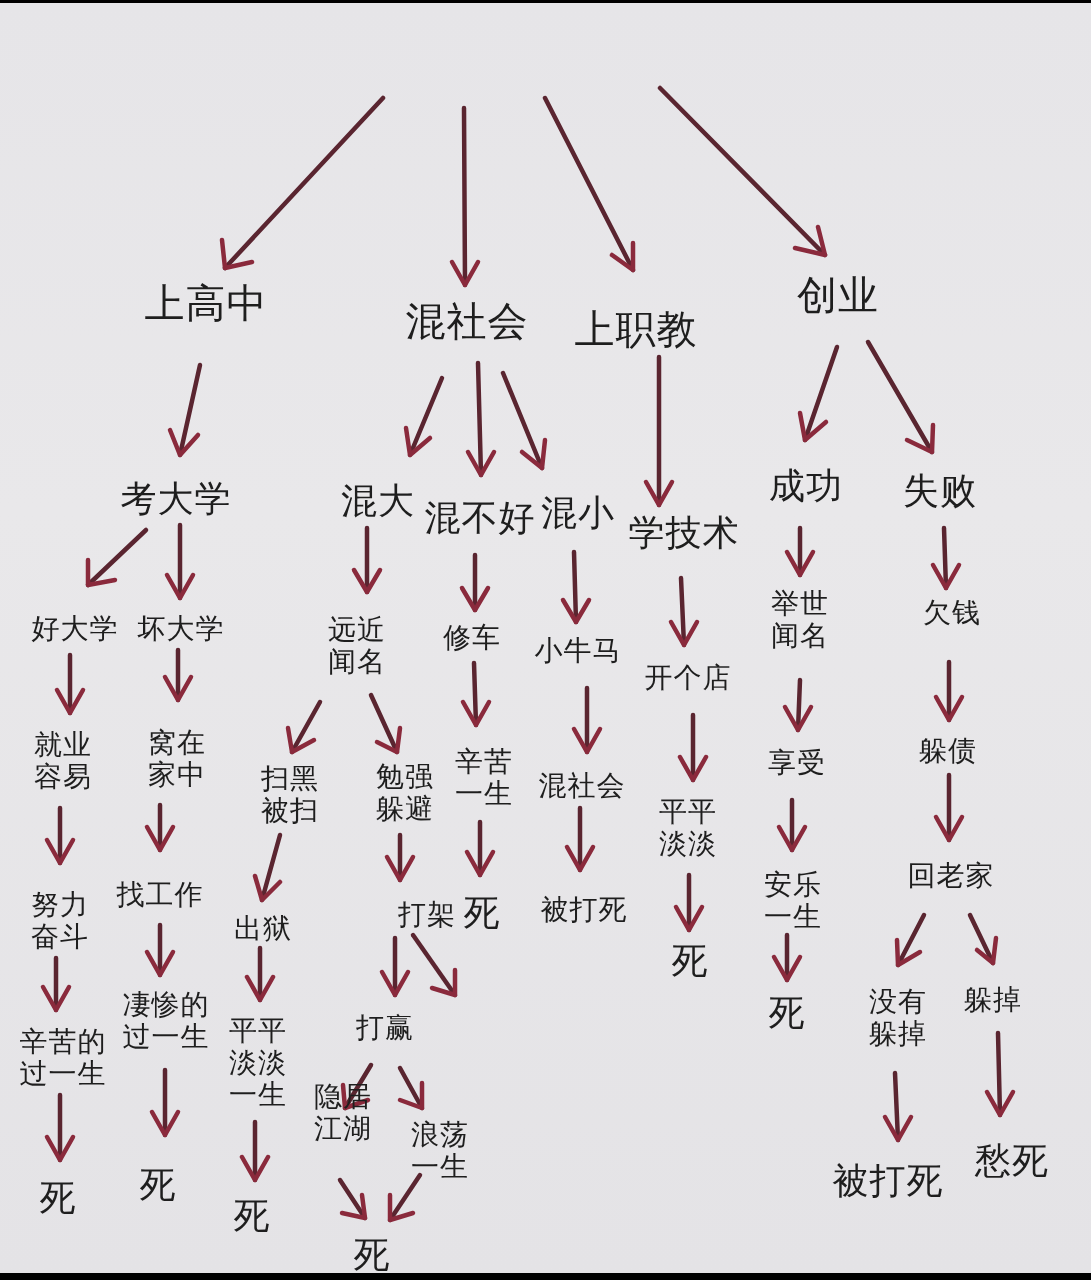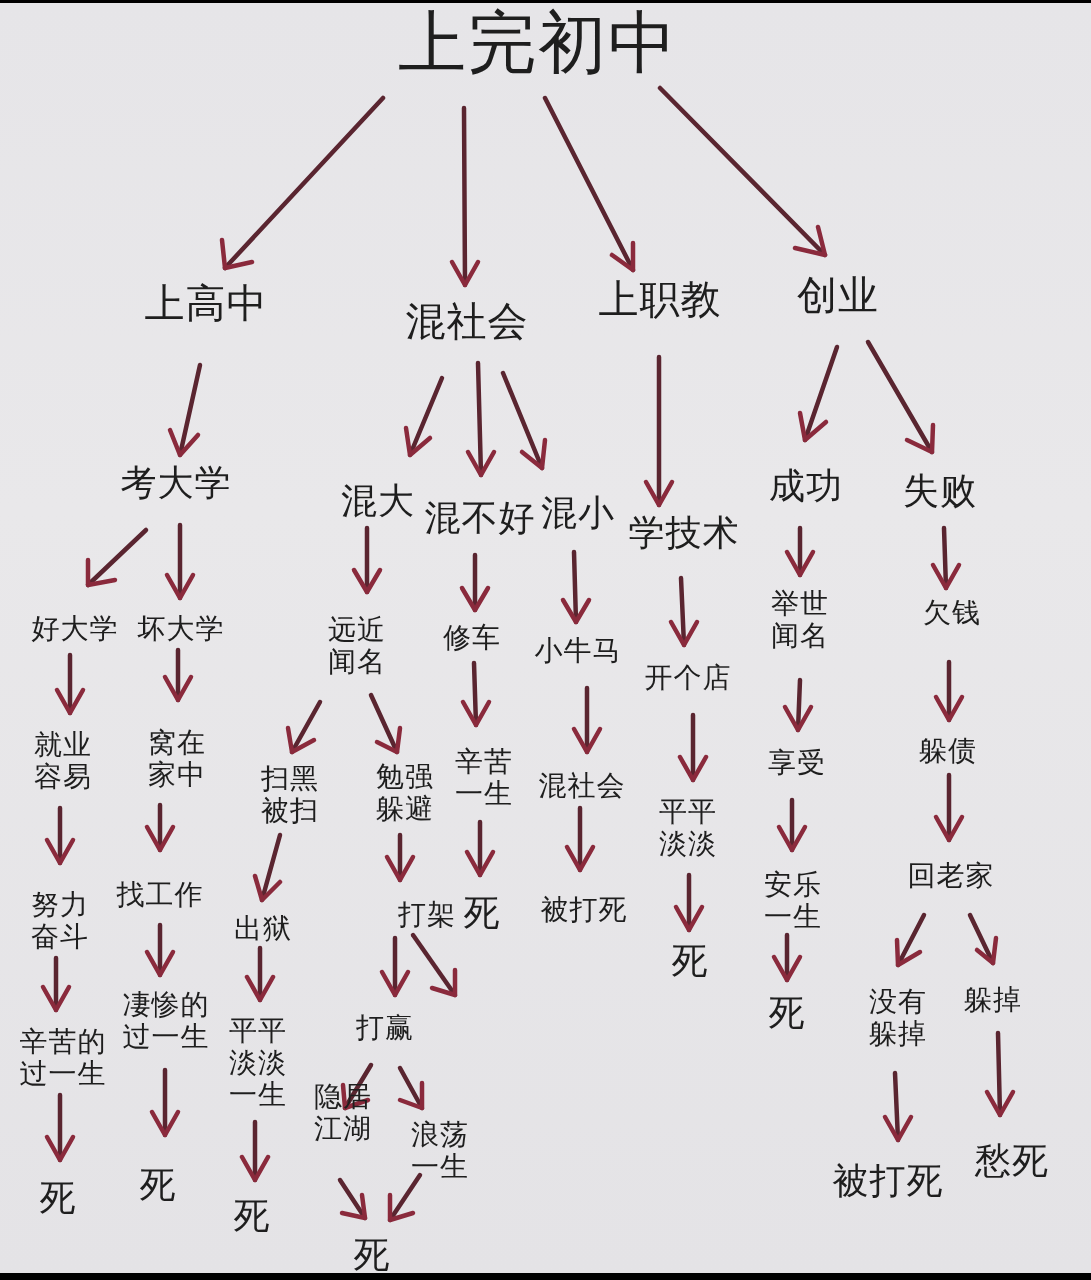--- a/index.html
+++ b/index.html
@@ -152,28 +152,27 @@
       <path d="M242,1157 L255,1180 L268,1157"></path>
       <path d="M343,1085 L345,1108 L368,1100"></path>
       <path d="M400,1100 L422,1108 L422,1083"></path>
       <path d="M885,1117 L898,1140 L911,1117"></path>
       <path d="M987,1092 L1000,1115 L1013,1092"></path>
       <path d="M342,1213 L365,1218 L362,1195"></path>
       <path d="M390,1195 L390,1220 L413,1213"></path>
     </g>
   </svg>
 
-  <div class="node title" style="left:538px; top:40px;">上完初中</div>
 
   <div class="node l1" style="left:206px; top:300px;">上高中</div>
   <div class="node l1" style="left:467px; top:318px;">混社会</div>
-  <div class="node l1" style="left:636px; top:296px;margin-left:24px;">上职教</div>
+  <div class="node l1" style="left:636px; top:326px;">上职教</div>
   <div class="node l1" style="left:838px; top:292px;">创业</div>
 
-  <div class="node l2" style="left:176px; top:480px;">考大学</div>
+  <div class="node l2" style="left:176px; top:496px;">考大学</div>
   <div class="node l2" style="left:378px; top:498px;">混大</div>
   <div class="node l2" style="left:480px; top:515px;">混不好</div>
   <div class="node l2" style="left:578px; top:510px;">混小</div>
   <div class="node l2" style="left:684px; top:530px;">学技术</div>
   <div class="node l2" style="left:806px; top:483px;">成功</div>
   <div class="node l2" style="left:940px; top:488px;">失败</div>
 
   <div class="node l3" style="left:75px; top:626px;">好大学</div>
   <div class="node l3" style="left:181px; top:626px;">坏大学</div>
   <div class="node l3" style="left:357px; top:643px;">远近

